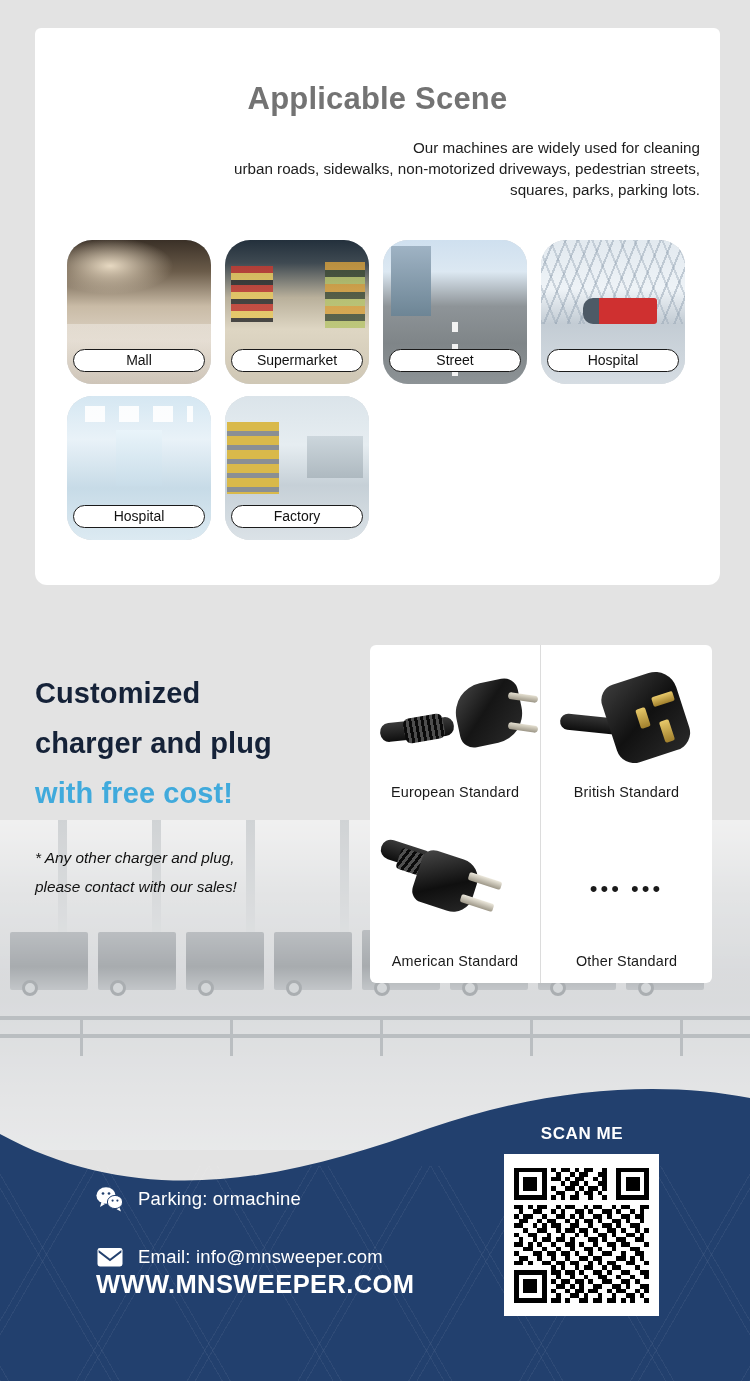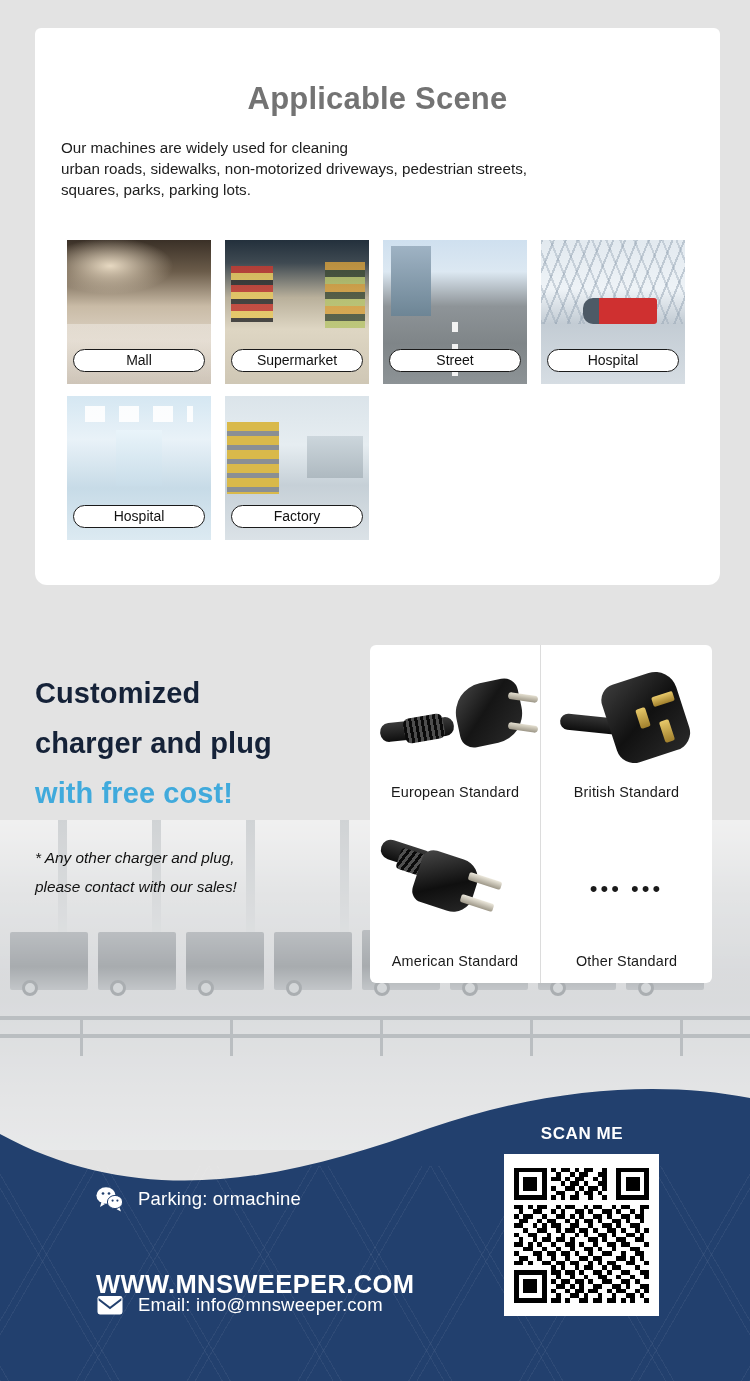--- a/index.html
+++ b/index.html
@@ -82,41 +82,42 @@
   .scene-title {
     text-align: center;
     font-size: 31px;
     font-weight: 700;
     color: #737373;
     letter-spacing: .2px;
     margin-top: 53px;
   }
   .scene-sub {
     margin-top: 20px;
-    text-align: left;
+    text-align: right;
     font-size: 15.2px;
     line-height: 21px;
     color: #1d1d1d;
-    padding: 0 26px;
+    padding: 0 20px;
   }
 
   
   .tile-grid {
     position: absolute;
     left: 32px; top: 212px;
     width: 620px;
     display: grid;
     grid-template-columns: repeat(4, 146px);
     grid-gap: 12px 12px;
   }
   .tile {
     position: relative;
     width: 144px; height: 144px;
     overflow: hidden;
     background: #cfd4d8;
+    border-radius: 25px;
   }
   .tile-img { position: absolute; inset: 0; }
   .tile-label {
     position: absolute;
     left: 6px; right: 6px; bottom: 12px;
     height: 23px; line-height: 21px;
     border: 1.4px solid #1a1a1a;
     border-radius: 12px;
     background: #fff;
     text-align: center;
@@ -370,21 +371,21 @@
     background: #fff;
     padding: 10px;
   }
   .qr { width: 100%; height: 100%; display:block; }
 
   .contact-row {
     position: absolute; display: flex; align-items: center; gap: 14px;
     color: #fff;
   }
   .contact-row.wechat { left: 96px; top: 1186px; }
-  .contact-row.email  { left: 96px; top: 1292px; }
+  .contact-row.email  { left: 96px; top: 1244px; }
   .contact-text { font-size: 18.5px; letter-spacing: .2px; }
   .ic { width: 28px; height: 26px; display:block; }
 
   .site-url {
     position: absolute; left: 96px; top: 1270px;
     font-size: 25.5px; font-weight: 700; color: #fff; letter-spacing: .4px;
   }
 </style>
 </head>
 <body>

